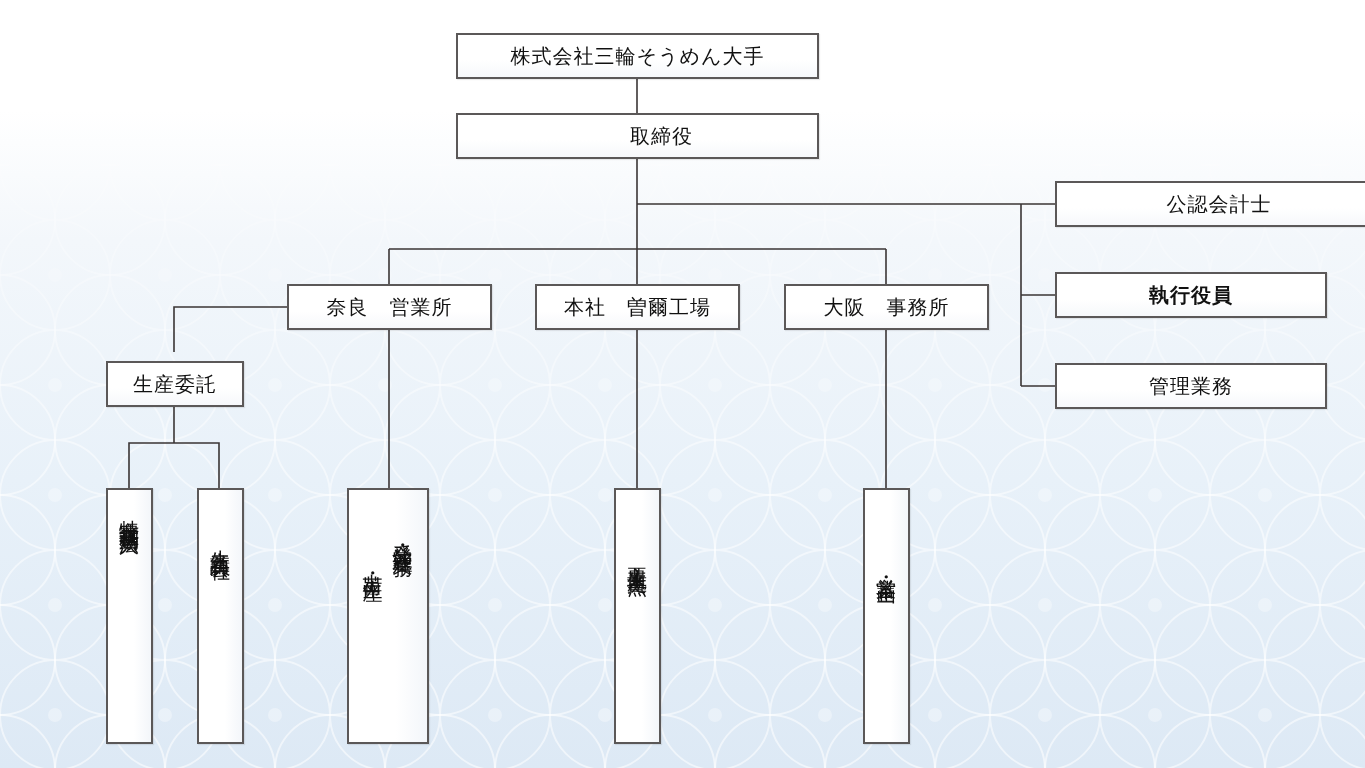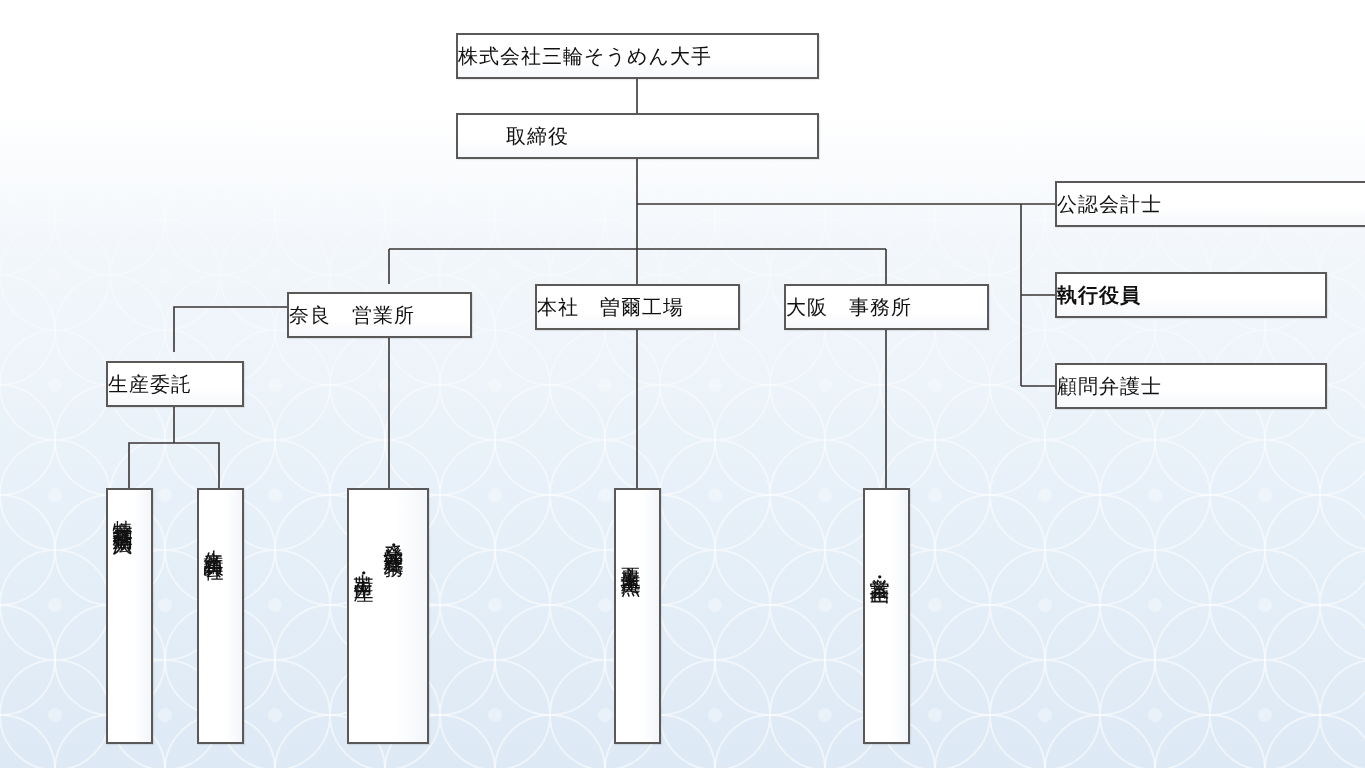--- a/index.html
+++ b/index.html
@@ -27,20 +27,21 @@
       z-index: 1;
     }
     .box {
       position: absolute;
       box-sizing: border-box;
       border: 2px solid #5b5858;
       background: linear-gradient(180deg, #ffffff 0%, #ffffff 60%, #f6f8fb 100%);
       color: #111;
       display: flex;
       align-items: center;
+      justify-content: center;
       z-index: 2;
       font-size: 20px;
       letter-spacing: 1px;
       box-shadow: 1px 1px 1px rgba(0,0,0,0.08);
     }
     .box.h {
       height: 46px;
     }
     .box.v {
       height: 256px;
@@ -108,24 +109,24 @@
   <span>取締役</span>
 </div>
 
 <div class="box h" style="left:1055px; top:181px; width:328px;">
   <span>公認会計士</span>
 </div>
 <div class="box h" style="left:1055px; top:272px; width:272px;font-weight:bold;">
   <span>執行役員</span>
 </div>
 <div class="box h" style="left:1055px; top:363px; width:272px;">
-  <span>顧問弁護士</span>
+  <span>管理業務</span>
 </div>
 
-<div class="box h" style="left:287px; top:292px; width:185px;">
+<div class="box h" style="left:287px; top:284px; width:205px;">
   <span>奈良　営業所</span>
 </div>
 <div class="box h" style="left:535px; top:284px; width:205px;">
   <span>本社　曽爾工場</span>
 </div>
 <div class="box h" style="left:784px; top:284px; width:205px;">
   <span>大阪　事務所</span>
 </div>
 
 <div class="box h" style="left:106px; top:352px; width:138px;margin-top:9px;">

